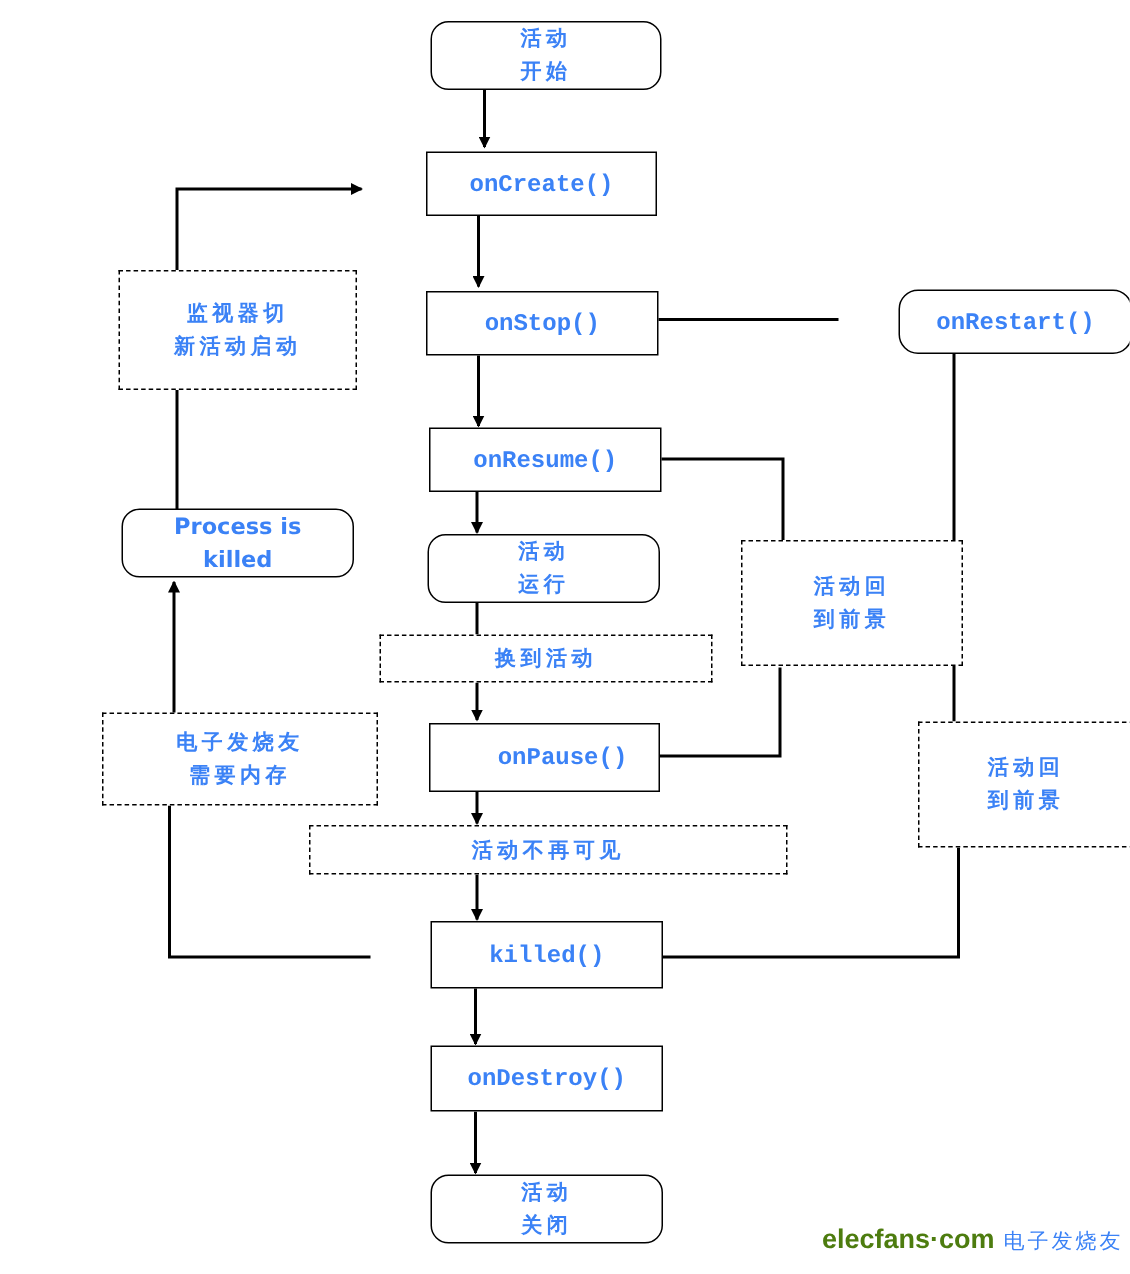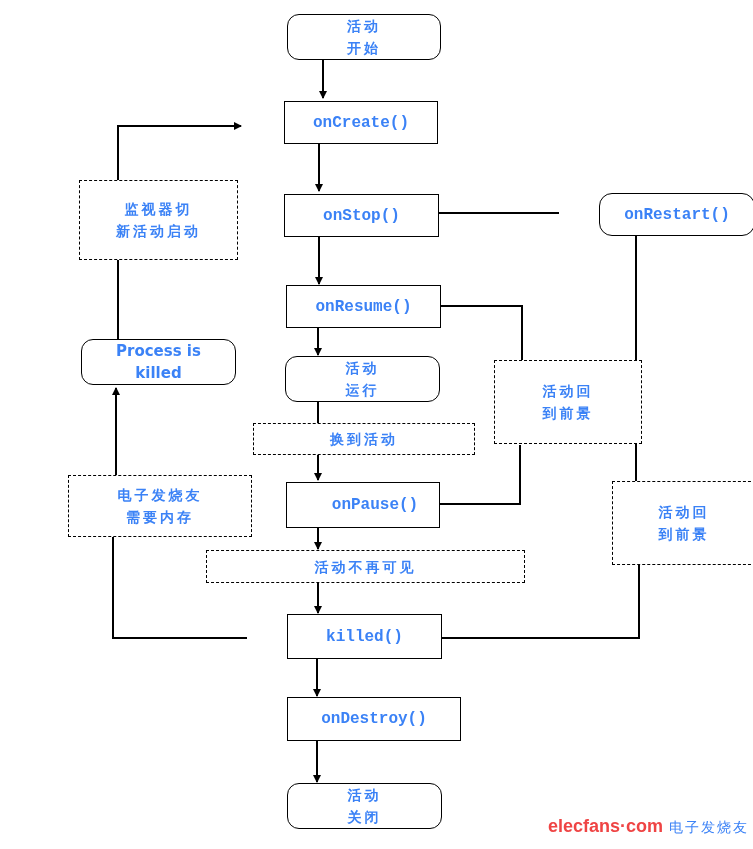--- a/index.html
+++ b/index.html
@@ -58,31 +58,31 @@
 <div class="box solid method" style="left:244px;top:101px;width:154px;height:43px;">onCreate()</div>
 <div class="box solid method" style="left:244px;top:194px;width:155px;height:43px;">onStop()</div>
 <div class="box solid method" style="left:559px;top:193px;width:156px;height:43px;border-radius:13px;">onRestart()</div>
 <div class="box solid method" style="left:246px;top:285px;width:155px;height:43px;">onResume()</div>
 <div class="box rounded cn" style="left:245px;top:356px;width:155px;height:46px;">活动
 运行</div>
 <div class="box dashed cn" style="left:213px;top:423px;width:222px;height:32px;">换到活动</div>
 <div class="box solid method" style="left:246px;top:482px;width:154px;height:46px;padding-left:24px;">onPause()</div>
 <div class="box dashed cn" style="left:166px;top:550px;width:319px;height:33px;">活动不再可见</div>
 <div class="box solid method" style="left:247px;top:614px;width:155px;height:45px;">killed()</div>
-<div class="box solid method" style="left:247px;top:697px;width:174px;height:44px;">onDestroy()</div>
+<div class="box solid method" style="left:247px;top:697px;width:155px;height:44px;">onDestroy()</div>
 <div class="box rounded cn" style="left:247px;top:783px;width:155px;height:46px;">活动
 关闭</div>
 
 <div class="box dashed cn" style="left:39px;top:180px;width:159px;height:80px;">监视器切
 新活动启动</div>
 <div class="box rounded en2" style="left:41px;top:339px;width:155px;height:46px;">Process is
 killed</div>
 <div class="box dashed cn" style="left:28px;top:475px;width:184px;height:62px;">电子发烧友
 需要内存</div>
 <div class="box dashed cn" style="left:454px;top:360px;width:148px;height:84px;">活动回
 到前景</div>
 <div class="box dashed cn" style="left:572px;top:481px;width:144px;height:84px;">活动回
 到前景</div>
 
 <div class="watermark">
-  <span class="wm-brand" style="color: #ef4444;">elecfans·com</span>
+  <span class="wm-brand" style="color: #4d7c0f;">elecfans·com</span>
   <span class="wm-cn">电子发烧友</span>
 </div>
 
 </body></html>

